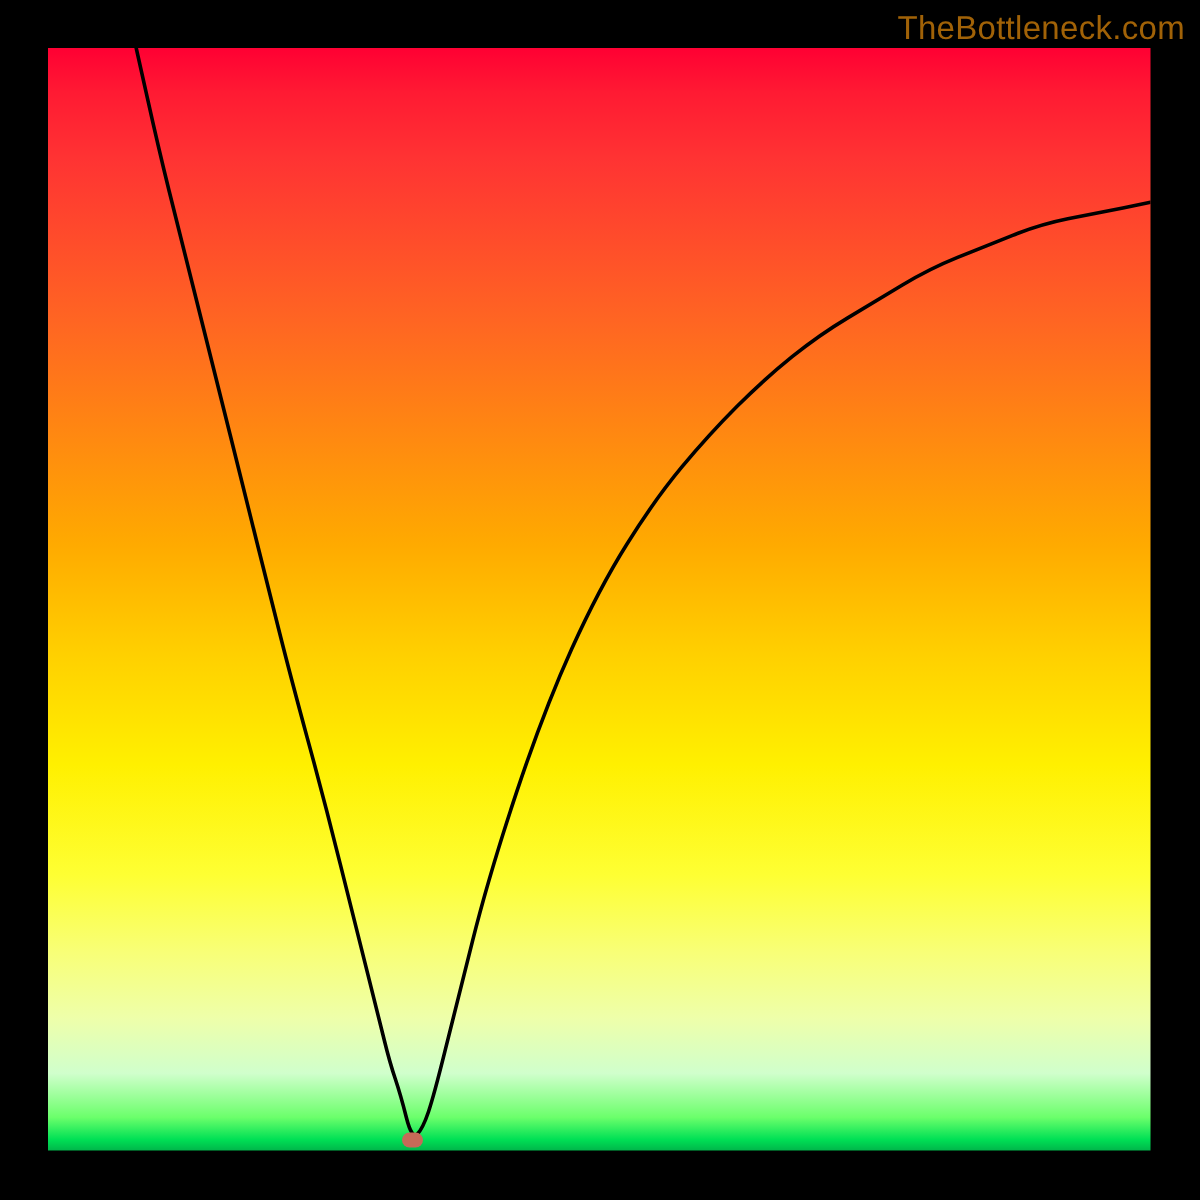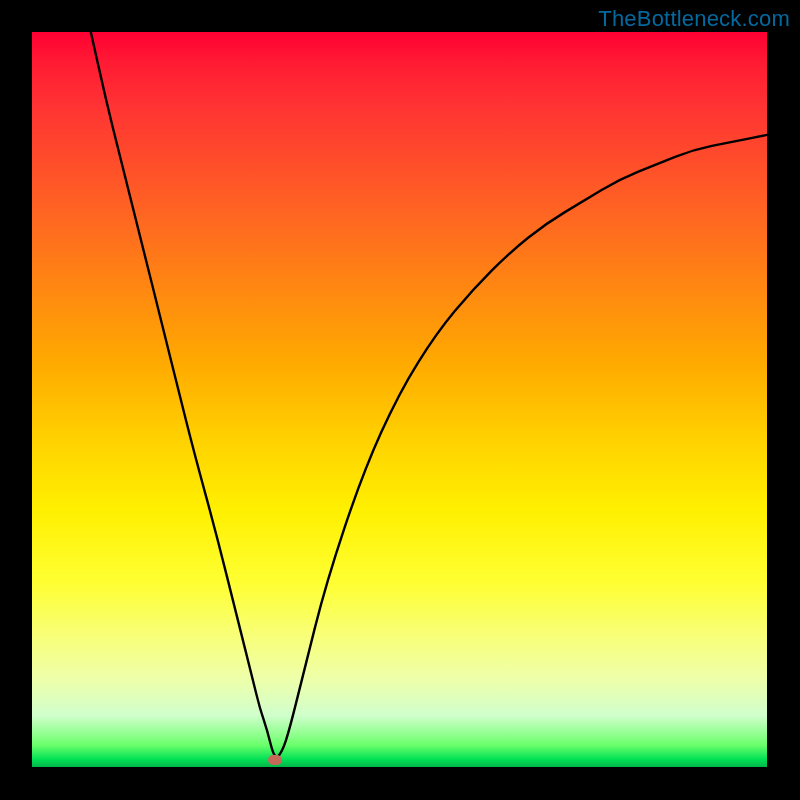--- a/index.html
+++ b/index.html
@@ -22,21 +22,21 @@
       #f8ff77 82%,
       #eeffaa 88%,
       #d0ffcc 93%,
       #6bff6b 97%,
       #00e055 99%,
       #00b64a 100%);
   }
   .watermark {
     position: absolute;
     top: 6px; right: 10px;
-    color: #0369a1;
+    color: #a16207;
     font-size: 22px;
     font-weight: 500;
     letter-spacing: 0.2px;
     z-index: 5;
   }
   svg.curve { position: absolute; top: 32px; left: 32px; width: 735px; height: 735px; z-index: 3; }
   .marker {
     position: absolute;
     width: 14px; height: 10px;
     background: #c56a58;

